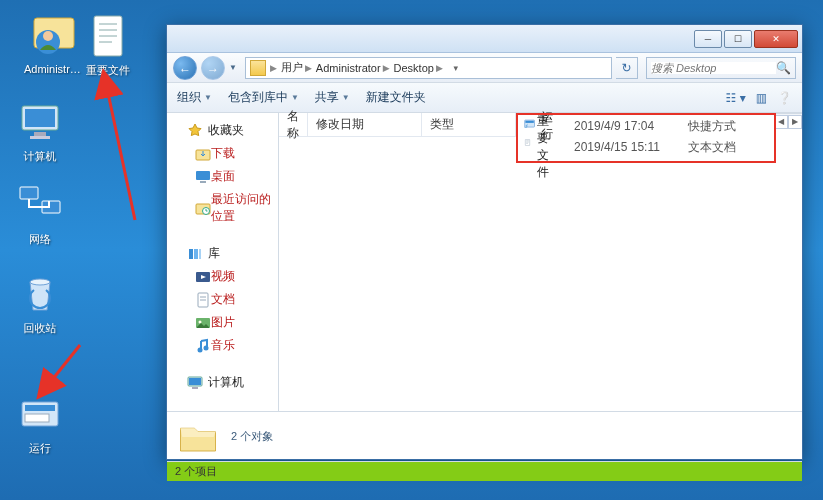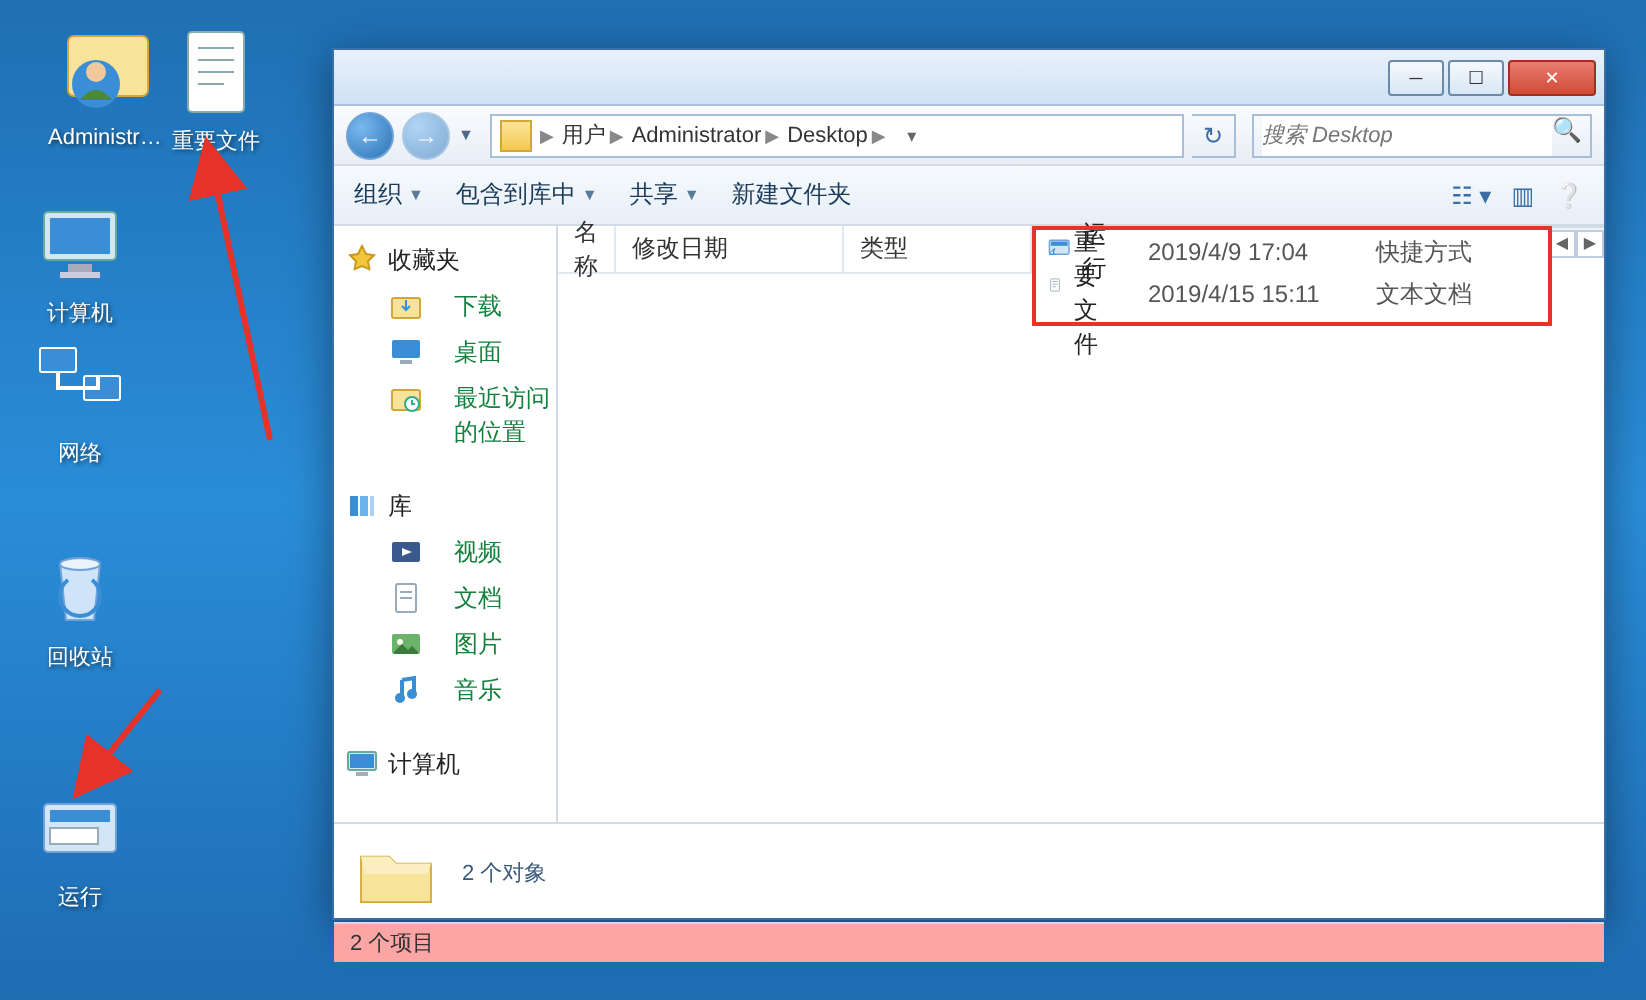--- a/index.html
+++ b/index.html
@@ -17,32 +17,32 @@
     .navbar { height:30px; display:flex; align-items:center; padding:0 6px; gap:4px; border-bottom:1px solid #d2dbe5; background:linear-gradient(#fafcfe,#e8eef6);}
     .navbtn { width:24px; height:24px; border-radius:50%; border:1px solid #6fa2d8; display:flex;align-items:center;justify-content:center; color:#fff; background:radial-gradient(circle at 30% 30%,#7ab9ef,#2a72b5); cursor:pointer; font-size:12px;}
     .navbtn.fwd{opacity:.55}
     .navdrop{width:12px;font-size:8px;color:#4a6a8a;cursor:pointer}
     .addr { flex:1; height:22px; border:1px solid #a9bfd7; background:#fff; display:flex; align-items:center; padding:0 4px; font-size:11px; color:#333; gap:4px;}
     .addr .fi{width:16px;height:16px;background:linear-gradient(#fbe39a,#f3c94e);border:1px solid #d1a838}
     .crumb{display:flex;align-items:center;gap:2px;cursor:pointer}
     .crumb .ar{color:#888;font-size:9px}
     .rfdrop{width:18px;display:flex;justify-content:center;color:#666;cursor:pointer;font-size:9px}
     .refbtn{width:22px;height:22px;border:1px solid #a9bfd7;border-left:none;display:flex;align-items:center;justify-content:center;color:#3a6ea5;cursor:pointer;font-size:12px}
-    .srch{width:170px;height:22px;border:1px solid #a9bfd7;margin-left:4px;display:flex;padding:0 4px}
+    .srch{width:150px;height:22px;border:1px solid #a9bfd7;margin-left:4px;display:flex;align-items:center;padding:0 4px}
     .srch input{border:none;outline:none;width:100%;font-style:italic;color:#888;font-size:11px}
     .srch .si{color:#3a6ea5;font-size:12px}
     .toolbar{height:30px;background:linear-gradient(#f6fafd,#e7eef7);border-bottom:1px solid #d2dbe5;display:flex;align-items:center;padding:0 10px;gap:16px;font-size:12px;color:#1a3a5a}
     .tlitem{display:flex;align-items:center;gap:3px;cursor:pointer}
     .tlitem .dd{font-size:8px;color:#5a7a9a}
     .tlright{margin-left:auto;display:flex;align-items:center;gap:10px;color:#3a6ea5}
     .tlright span{cursor:pointer}
     .body{display:flex;height:298px}
     .nav{width:148px;border-right:1px solid #d2dbe5;padding:6px 0;font-size:12px;overflow:hidden}
-    .nvh{display:flex;align-items:flex-start;gap:5px;padding:3px 6px;color:#222}
-    .nvi{display:flex;gap:16px;padding:3px 0 3px 28px;color:#15803d;cursor:pointer}
+    .nvh{display:flex;align-items:flex-end;gap:5px;padding:3px 20px;color:#222}
+    .nvi{display:flex;align-items:center;gap:0;padding:3px 0 3px 28px;color:#b91c1c;cursor:pointer}
     .nvic{width:16px;height:16px;flex-shrink:0}
     .main{flex:1;display:flex;flex-direction:row}
     .hdr{height:24px;border-bottom:1px solid #e2e8f0;display:flex;align-items:center;font-size:12px;color:#333}
     .hc{padding:0 8px;border-right:1px solid #e2e8f0;height:100%;display:flex;align-items:center;cursor:pointer}
     .hc.n{flex:1}
     .hc.d{width:114px}
     .hc.t{width:94px}
     .files{flex:1;position:relative;padding:2px 0}
     .fr{display:flex;align-items:center;font-size:12px;color:#222;height:20px;margin:1px 0}
     .fr .fc{display:flex;align-items:center;gap:6px;padding:0 8px}
@@ -50,21 +50,21 @@
     .fr .fc.d{width:114px;color:#555}
     .fr .fc.t{width:94px;color:#555}
     .fic{width:16px;height:16px}
     .redbox{position:absolute;border:2px solid #e63228;pointer-events:none;left:0;top:0px;right:-2px;height:50px}
     .scroll{height:16px;border-top:1px solid #d2dbe5;background:#f0f4f9;display:flex;align-items:center}
     .scroll .sl{width:14px;height:14px;border:1px solid #c0cde0;background:#fff;display:flex;align-items:center;justify-content:center;font-size:8px;color:#666;cursor:pointer}
     .scroll .tr{flex:1;height:14px;background:#eaf0f8}
     .details{height:50px;border-top:1px solid #d2dbe5;display:flex;align-items:center;padding:4px 10px;gap:12px}
     .details .big{width:42px;height:42px}
     .details .txt{font-size:11px;color:#3a5a7a}
-    .status{height:20px;border-top:1px solid #d2dbe5;background:#fca5a5;display:flex;align-items:center;padding:1px 8px;font-size:11px;color:#333}
+    .status{height:20px;border-top:1px solid #d2dbe5;background:#84cc16;display:flex;align-items:center;padding:1px 8px;font-size:11px;color:#333}
     
     svg{display:block}
   </style>
 </head>
 <body>
 
 <div class="desktop">
 
   <div class="di" style="left:24px;top:12px">
     <div class="ic">
@@ -93,21 +93,21 @@
     <div class="ic">
         <svg viewBox="0 0 48 48">
           <rect x="6" y="8" width="36" height="24" rx="2" fill="#d2e6f8" stroke="#6a9"></rect>
           <rect x="9" y="11" width="30" height="18" fill="#3a8ed6"></rect>
           <rect x="18" y="34" width="12" height="4" fill="#aab"></rect>
           <rect x="14" y="38" width="20" height="3" fill="#ccd"></rect>
         </svg>
       </div>
     <div class="lbl">计算机</div>
   </div>
-  <div class="di" style="left:10px;top:168px">
+  <div class="di" style="left:10px;top:181px">
     <div class="ic">
         <svg viewBox="0 0 48 48">
           <rect x="4" y="6" width="18" height="12" rx="1" fill="#3a8ed6" stroke="#fff"></rect>
           <rect x="26" y="20" width="18" height="12" rx="1" fill="#3a8ed6" stroke="#fff"></rect>
           <path d="M13 18 v8 h20 v-6" stroke="#fff" stroke-width="2" fill="none"></path>
         </svg>
       </div>
     <div class="lbl">网络</div>
   </div>
   <div class="di" style="left:10px;top:270px">

